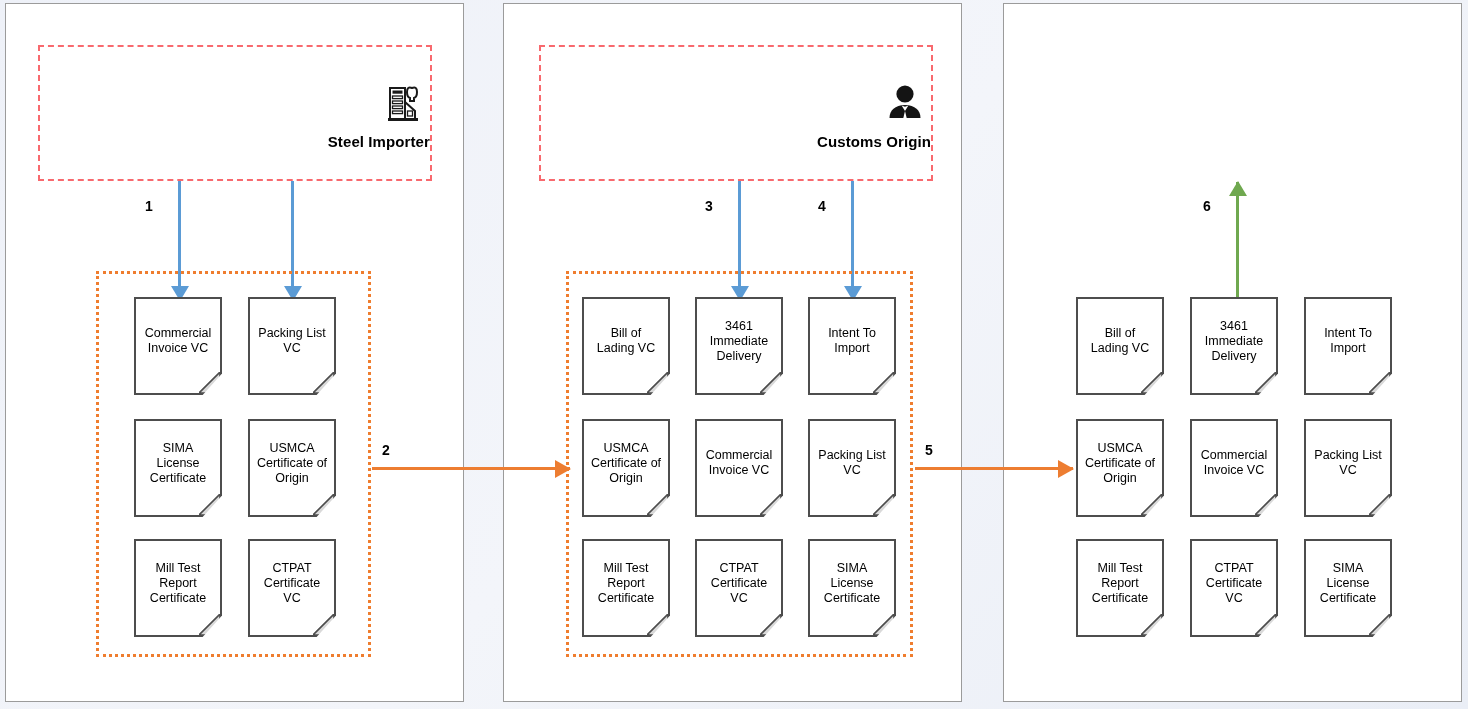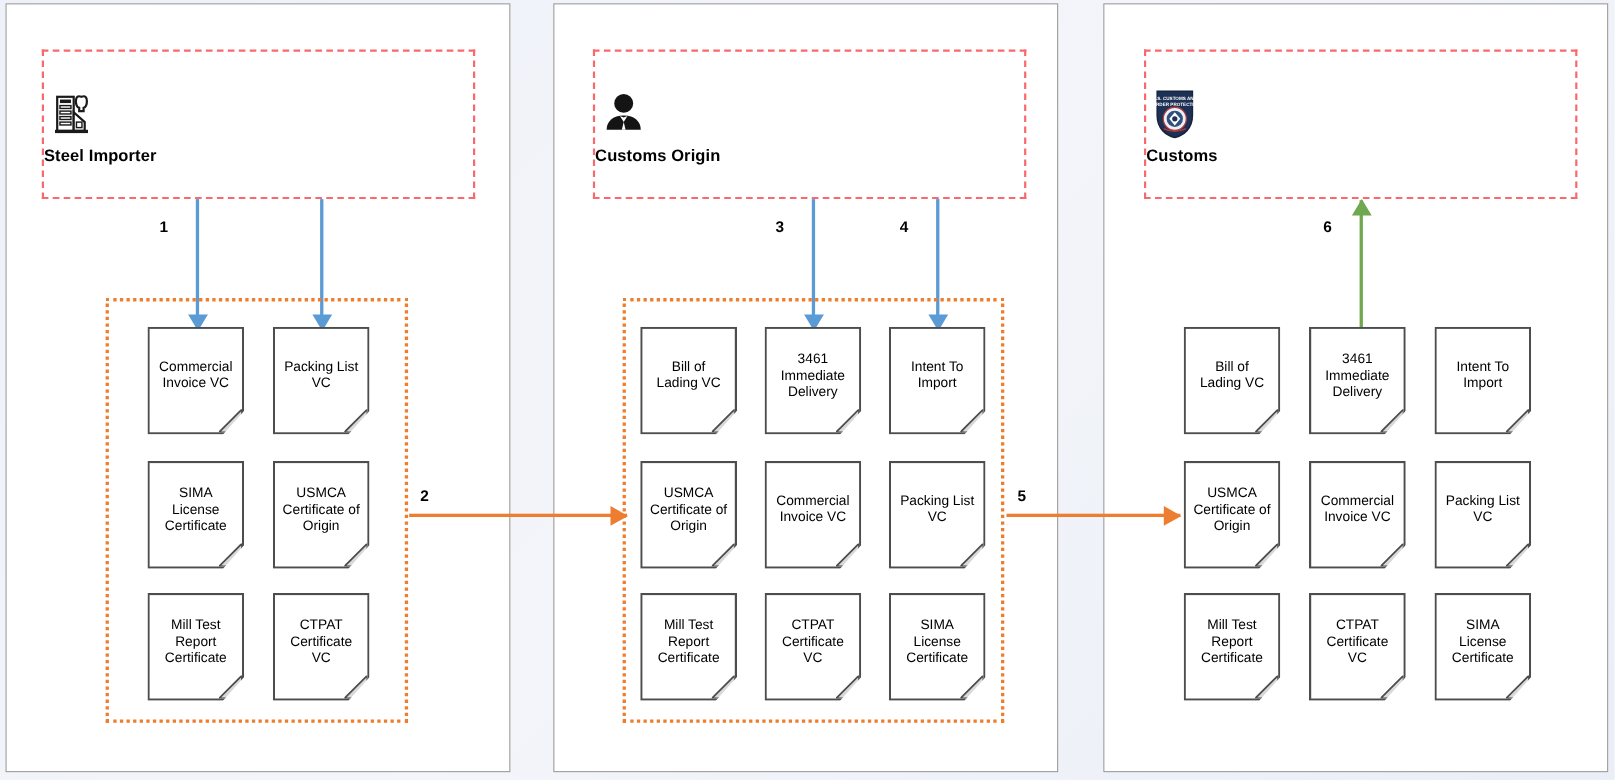--- a/index.html
+++ b/index.html
@@ -23,21 +23,21 @@
     border: 1.5px solid #9b9b9b;
     box-sizing: border-box;
   }
   
   .role-box {
     position: absolute;
     border: 2.5px dashed #f8696e;
     box-sizing: border-box;
     display: flex;
     flex-direction: column;
-    align-items: flex-start;
+    align-items: flex-end;
     justify-content: center;
   }
   .role-icon {
     width: 52px;
     height: 52px;
     display: flex;
     align-items: center;
     justify-content: center;
     margin-bottom: 4px;
   }
@@ -305,35 +305,20 @@
   </div>
   <div class="doc" style="left:808px; top:539px;">
     <span class="doc-text">SIMA<br>License<br>Certificate</span>
     <svg class="doc-fold" viewBox="0 0 21 21">
         <path d="M21 0 L21 21 L0 21 Z" fill="#d9d9d9" stroke="#4d4d4d" stroke-width="1.6"></path>
       </svg>
   </div>
 
   <div class="panel" style="left:1003px; top:3px; width:459px; height:699px;"></div>
 
-  <div class="role-box" style="left:1040px; top:45px; width:394px; height:136px;">
-    <div class="role-icon">
-      <svg width="44" height="48" viewBox="0 0 44 48" class="badge-svg">
-        <path d="M6 4 L38 4 L38 26 C38 38 30 44 22 46 C14 44 6 38 6 26 Z" fill="#1d3055" stroke="#16243f" stroke-width="1.4"></path>
-        <text x="22" y="12" font-family="'Liberation Sans',sans-serif" font-size="4.2" fill="#ffffff" text-anchor="middle" font-weight="bold">U.S. CUSTOMS AND</text>
-        <text x="22" y="17" font-family="'Liberation Sans',sans-serif" font-size="4.2" fill="#ffffff" text-anchor="middle" font-weight="bold">BORDER PROTECTION</text>
-        <circle cx="22" cy="29" r="10.5" fill="#eceff4" stroke="#b23a3a" stroke-width="1.2"></circle>
-        <circle cx="22" cy="29" r="7.4" fill="#30507f"></circle>
-        <path d="M22 23 L27 29 L22 35 L17 29 Z" fill="#ffffff"></path>
-        <circle cx="22" cy="29" r="2.4" fill="#1d3055"></circle>
-        <path d="M12 38 Q22 43 32 38" stroke="#b23a3a" stroke-width="1.2" fill="none"></path>
-      </svg>
-    </div>
-    <div class="role-label">Customs</div>
-  </div>
 
   <div class="arrow-v" style="left:1236px; top:182px; height:119px;">
     <div class="shaft" style="background:#6fa84f;"></div>
     <div class="arrow-head-up" style="border-bottom:15px solid #6fa84f;"></div>
   </div>
   <div class="step-label" style="left:1203px; top:198px;">6</div>
 
   <div class="arrow-h" style="left:915px; top:467px; width:158px;">
     <div class="shaft-h"></div>
     <div class="arrow-head-right"></div>

